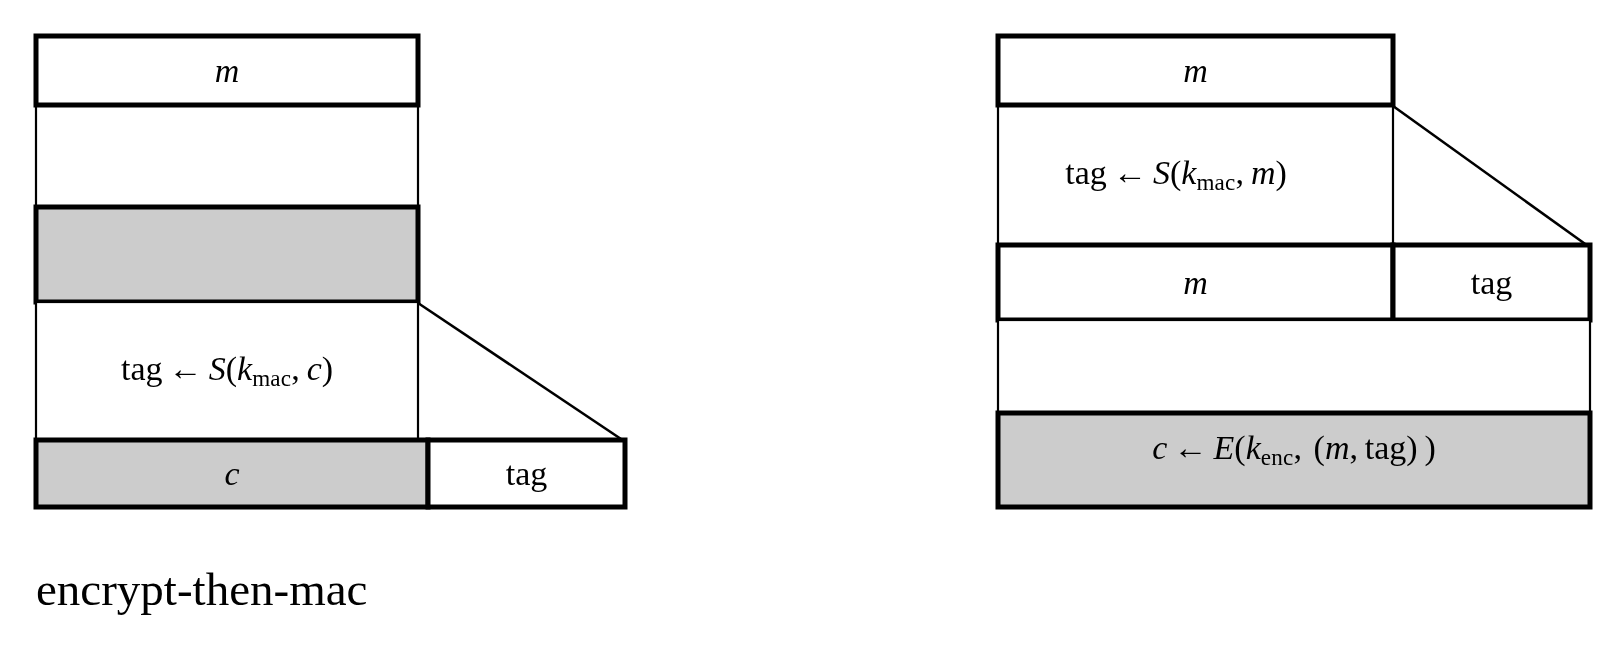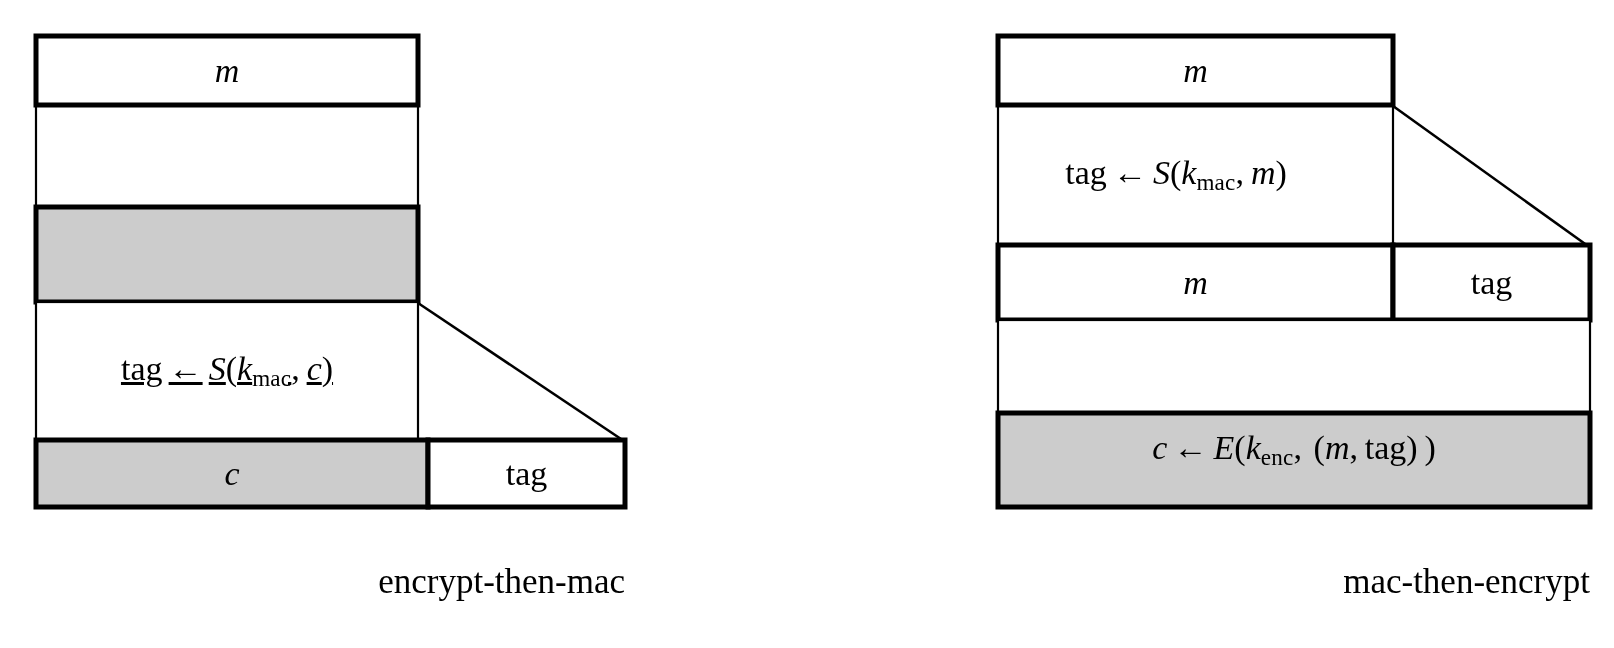--- a/index.html
+++ b/index.html
@@ -65,22 +65,22 @@
   .math .thinsp {
     display: inline-block;
     width: 0.2em;
   }
   .math .medsp {
     display: inline-block;
     width: 0.34em;
   }
   .caption {
     position: absolute;
-    font-size: 35px;
-    text-align: right;
+    font-size: 47px;
+    text-align: left;
     white-space: nowrap;
     font-family: "Liberation Serif", "DejaVu Serif", serif;
   }
 </style>
 </head>
 <body>
 
 <div id="canvas">
 
   <div class="diagram">
@@ -100,21 +100,21 @@
       <rect x="36" y="440" width="392" height="67" fill="#cccccc" stroke="#000000" stroke-width="5"></rect>
 
       <rect x="428" y="440" width="197" height="67" fill="#ffffff" stroke="#000000" stroke-width="5"></rect>
     </svg>
 
     <div class="label math" style="left:36px; top:36px; width:382px; height:69px;">
         <span class="it">m</span>
       </div>
 
 
-    <div class="label math" style="left:36px; top:302px; width:382px; height:138px;text-decoration:underline;">
+    <div class="label math" style="left:36px; top:302px; width:382px; height:138px;">
       <span><span class="rm">tag</span><span class="arrow">←</span><span class="it">S</span><span class="rm">(</span><span class="it">k</span><span class="sub">mac</span><span class="rm">,</span><span class="thinsp"></span><span class="it">c</span><span class="rm">)</span></span>
     </div>
 
     <div class="label math" style="left:36px; top:440px; width:392px; height:67px;">
         <span class="it">c</span>
       </div>
 
     <div class="label math" style="left:428px; top:440px; width:197px; height:67px;">
         <span class="rm">tag</span>
       </div>
@@ -153,16 +153,15 @@
       </div>
 
     <div class="label math" style="left:1393px; top:245px; width:197px; height:75px;">
         <span class="rm">tag</span>
       </div>
 
     <div class="label math" style="left:998px; top:403px; width:592px; height:94px;">
       <span><span class="it">c</span><span class="arrow">←</span><span class="it">E</span><span class="rm">(</span><span class="it">k</span><span class="sub">enc</span><span class="rm">,</span><span class="medsp"></span><span class="rm">(</span><span class="it">m</span><span class="rm">,</span><span class="thinsp"></span><span class="rm">tag)</span><span class="thinsp"></span><span class="rm">)</span></span>
     </div>
 
-    <div class="caption" style="left:998px; top:562px; width:592px;">mac-then-encrypt</div>
   </div>
 
 </div>
 
 </body></html>

